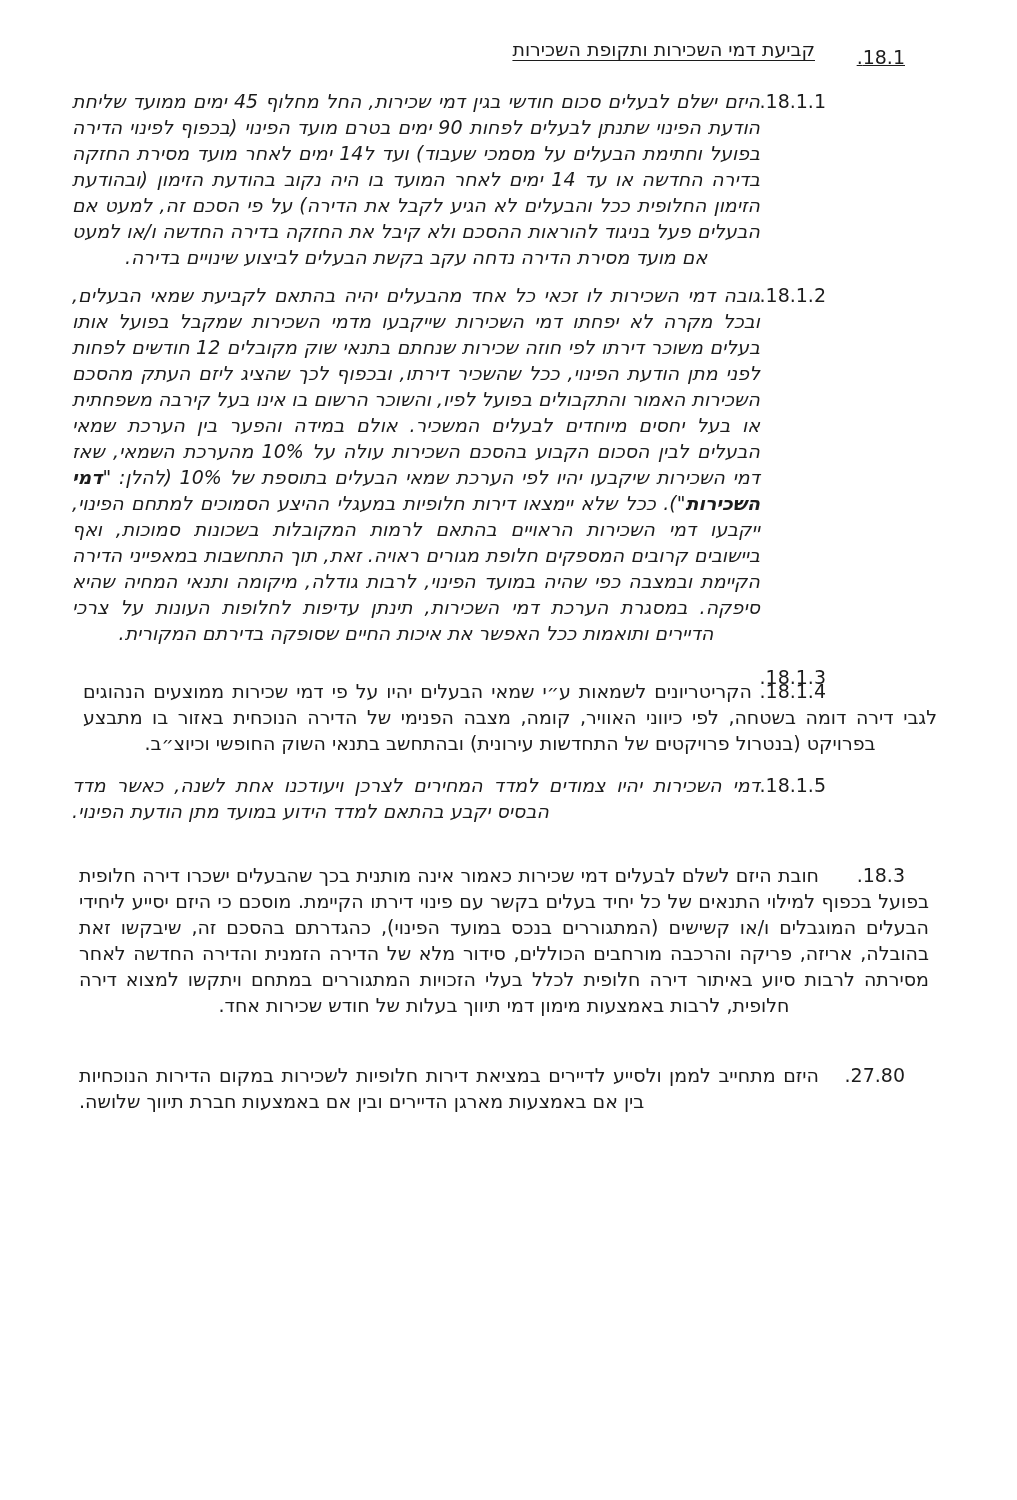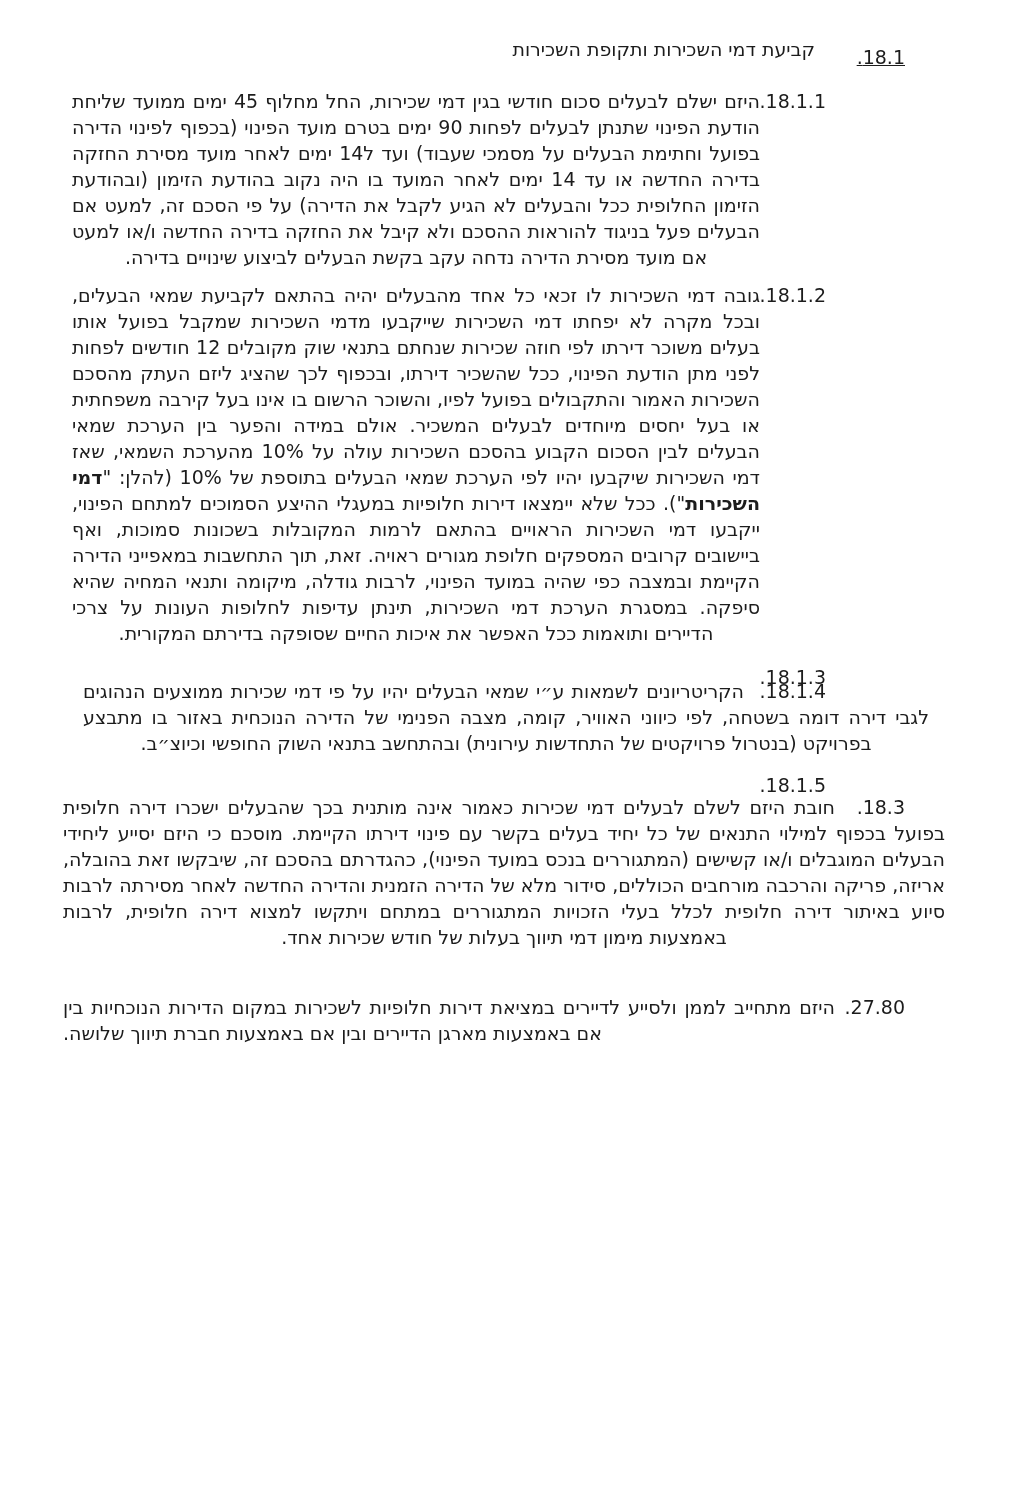--- a/index.html
+++ b/index.html
@@ -14,30 +14,30 @@
     line-height:26px;
     direction:rtl;
     padding:36px 72px 40px 63px;
     box-sizing:border-box;
     overflow:hidden;
   }
   .heading{position:relative;margin-bottom:26px;}
   .heading .num{position:absolute;top:8px;right:40px;white-space:nowrap;text-decoration:underline;}
   .heading .title{
     display:block;margin-right:130px;text-align:right;
-    text-underline-offset:4px;
+    text-decoration:underline;text-underline-offset:4px;
   }
   .clause{position:relative;}
   .clause .num{position:absolute;top:0;white-space:nowrap;}
   .lvl2 > .num{right:119px;}
   .lvl1 > .num{right:40px;}
   p{margin:0;text-align:justify;}
-  .body2{margin-right:185px;margin-left:9px;}   
-  .body2w{margin-right:16px;margin-left:20px;text-indent:185px;} 
-  .body1{margin:0;text-indent:110px;}            
+  .body2{margin-right:185px;margin-left:9px;font-style:italic;}   
+  .body2w{margin-right:8px;margin-left:20px;text-indent:185px;} 
+  .body1{margin:16px;text-indent:110px;}            
   .last-center{text-align-last:center;}
   .last-left{text-align-last:left;}
   .mb12{margin-bottom:12px;}
   .mb18{margin-bottom:18px;}
   .mb32{margin-bottom:32px;}
   .mb16{margin-bottom:16px;}
   .mb38{margin-bottom:38px;}
   .mb44{margin-bottom:44px;}
   b{font-weight:bold;}
 </style>
@@ -71,20 +71,23 @@
 
   <div class="clause lvl2 mb16">
     <span class="num">18.1.4.</span>
     <div class="body2w">
       <p class="last-center">הקריטריונים לשמאות ע״י שמאי הבעלים יהיו על פי דמי שכירות ממוצעים הנהוגים לגבי דירה דומה בשטחה, לפי כיווני האוויר, קומה, מצבה הפנימי של הדירה הנוכחית באזור בו מתבצע בפרויקט (בנטרול פרויקטים של התחדשות עירונית) ובהתחשב בתנאי השוק החופשי וכיוצ״ב.</p>
     </div>
   </div>
 
   <div class="clause lvl2 mb38">
     <span class="num">18.1.5.</span>
+    <div class="body2">
+      <p class="last-left">דמי השכירות יהיו צמודים למדד המחירים לצרכן ויעודכנו אחת לשנה, כאשר מדד הבסיס יקבע בהתאם למדד הידוע במועד מתן הודעת הפינוי.</p>
+    </div>
   </div>
 
   <div class="clause lvl1 mb44">
     <span class="num">18.3.</span>
     <div>
       <p class="body1 last-center">חובת היזם לשלם לבעלים דמי שכירות כאמור אינה מותנית בכך שהבעלים ישכרו דירה חלופית בפועל בכפוף למילוי התנאים של כל יחיד בעלים בקשר עם פינוי דירתו הקיימת. מוסכם כי היזם יסייע ליחידי הבעלים המוגבלים ו/או קשישים (המתגוררים בנכס במועד הפינוי), כהגדרתם בהסכם זה, שיבקשו זאת בהובלה, אריזה, פריקה והרכבה מורחבים הכוללים, סידור מלא של הדירה הזמנית והדירה החדשה לאחר מסירתה לרבות סיוע באיתור דירה חלופית לכלל בעלי הזכויות המתגוררים במתחם ויתקשו למצוא דירה חלופית, לרבות באמצעות מימון דמי תיווך בעלות של חודש שכירות אחד.</p>
     </div>
   </div>
 
   <div class="clause lvl1">

